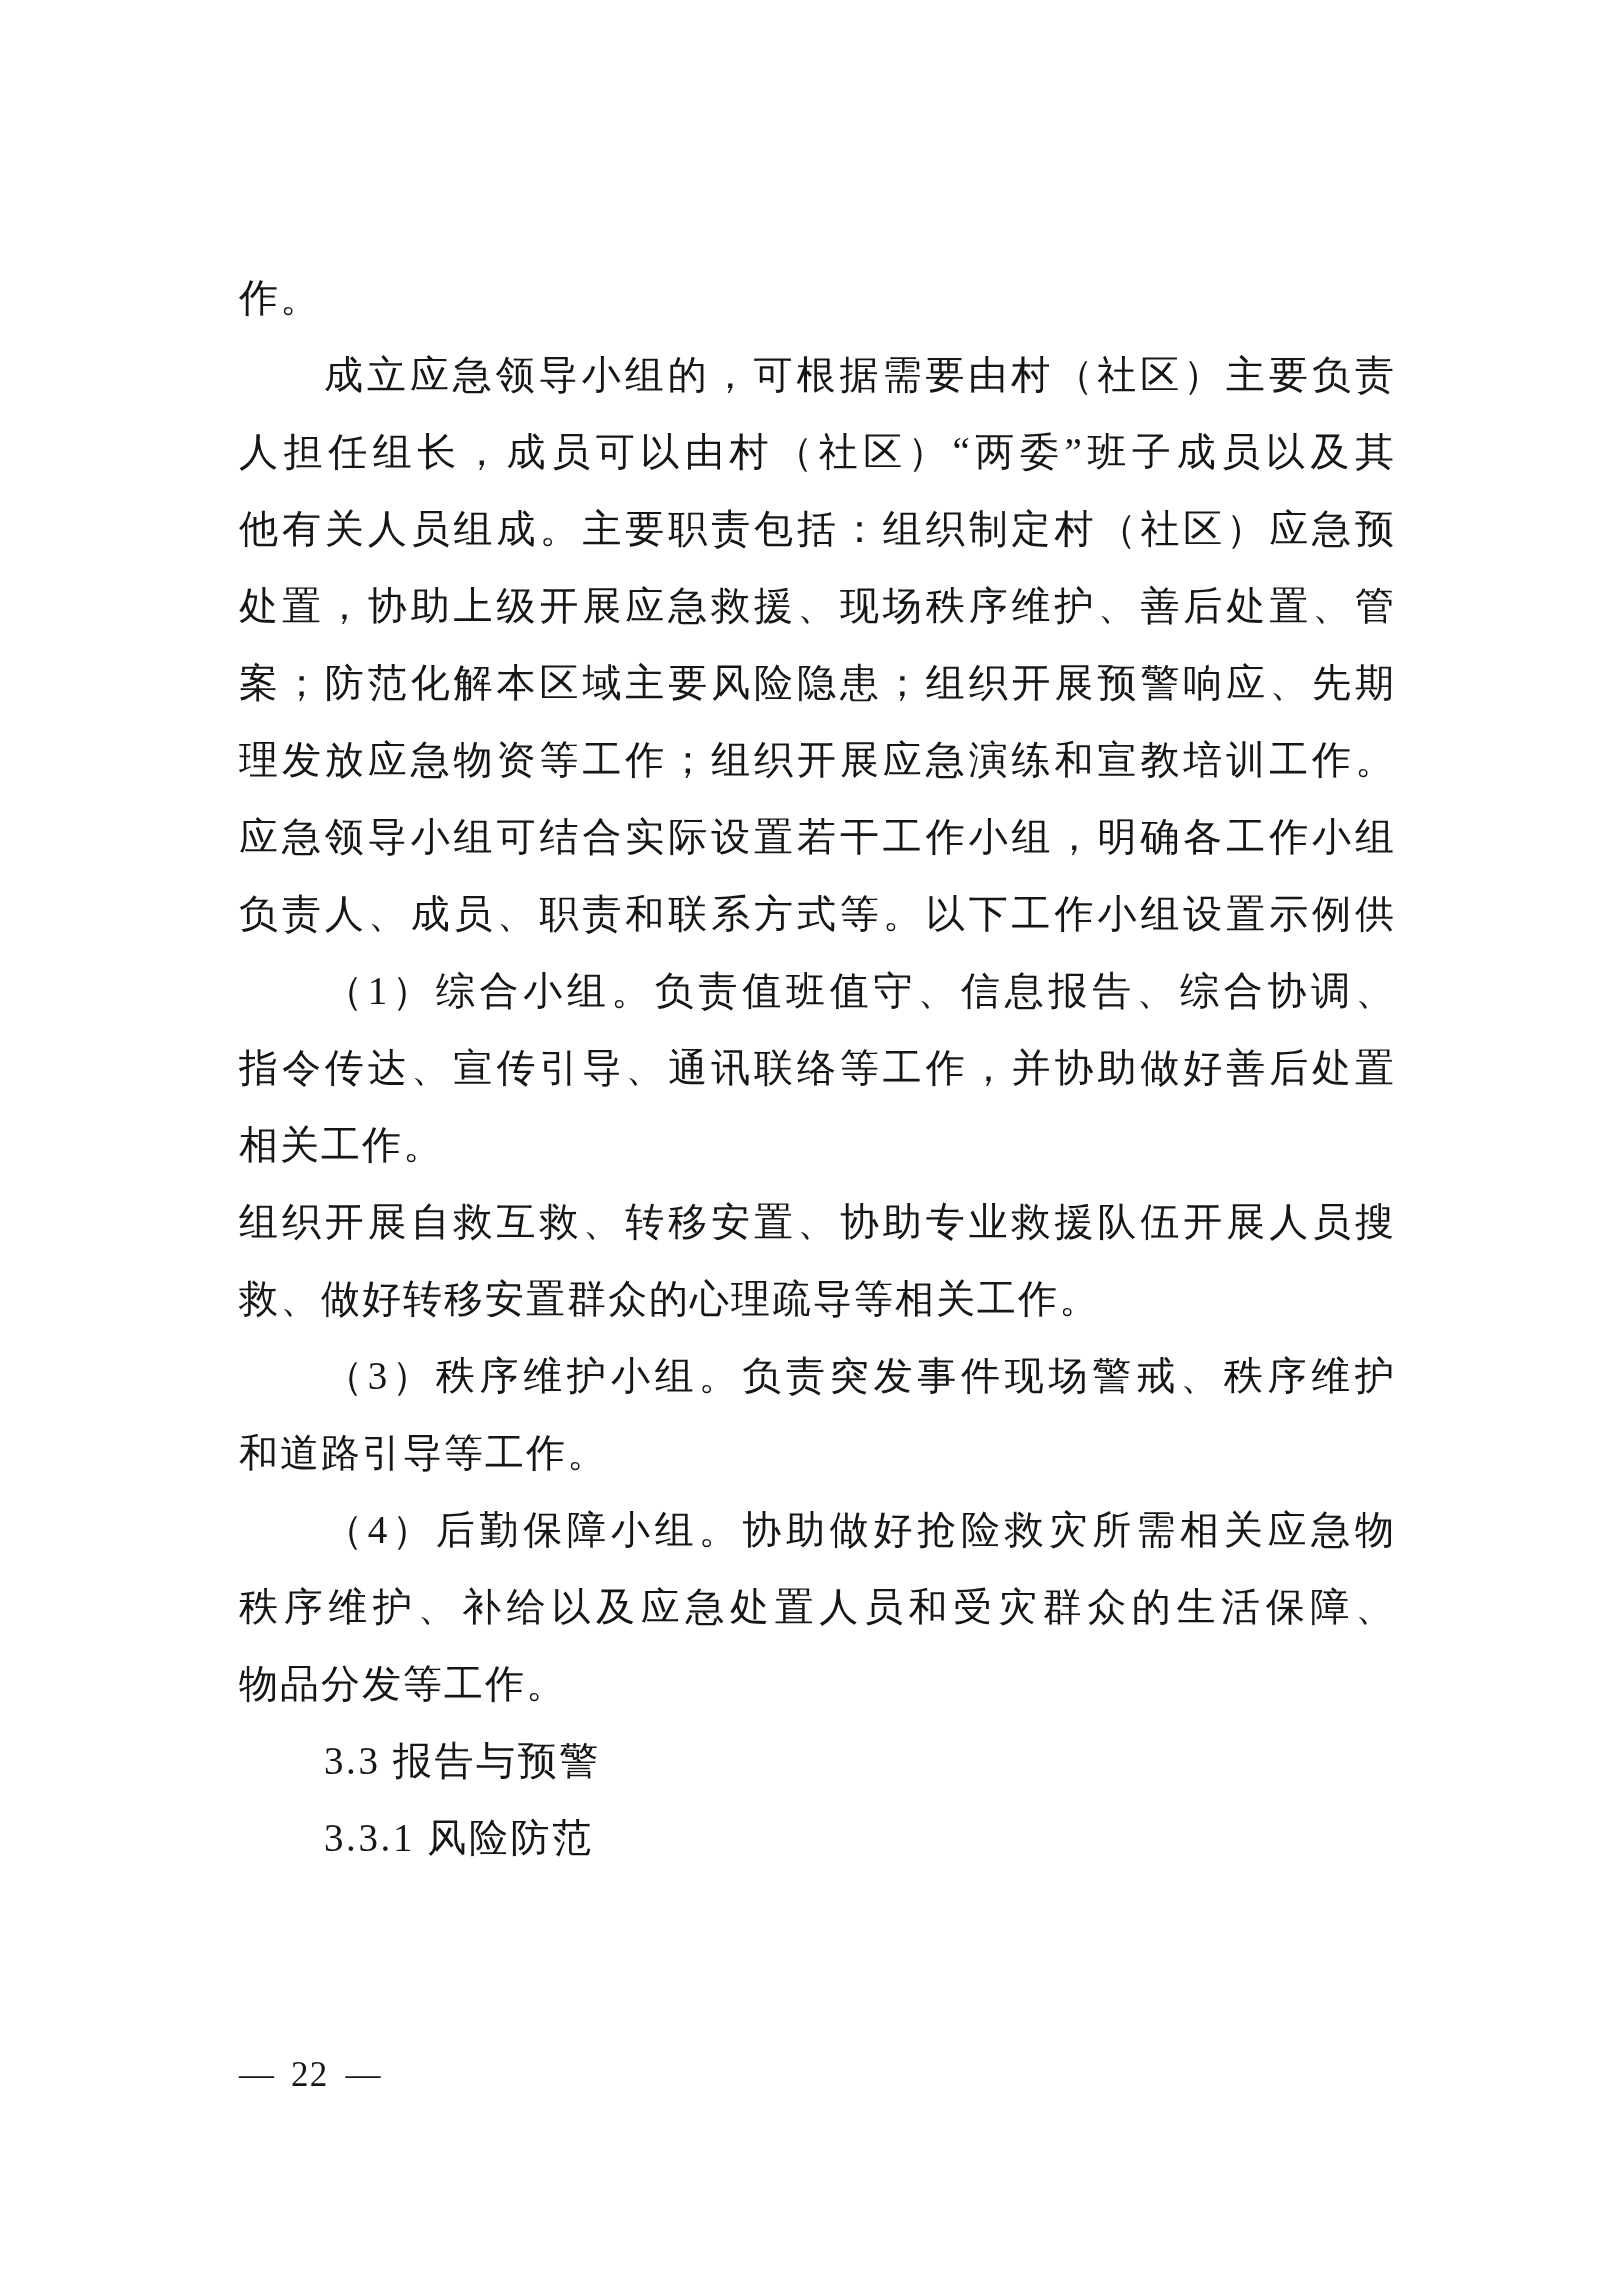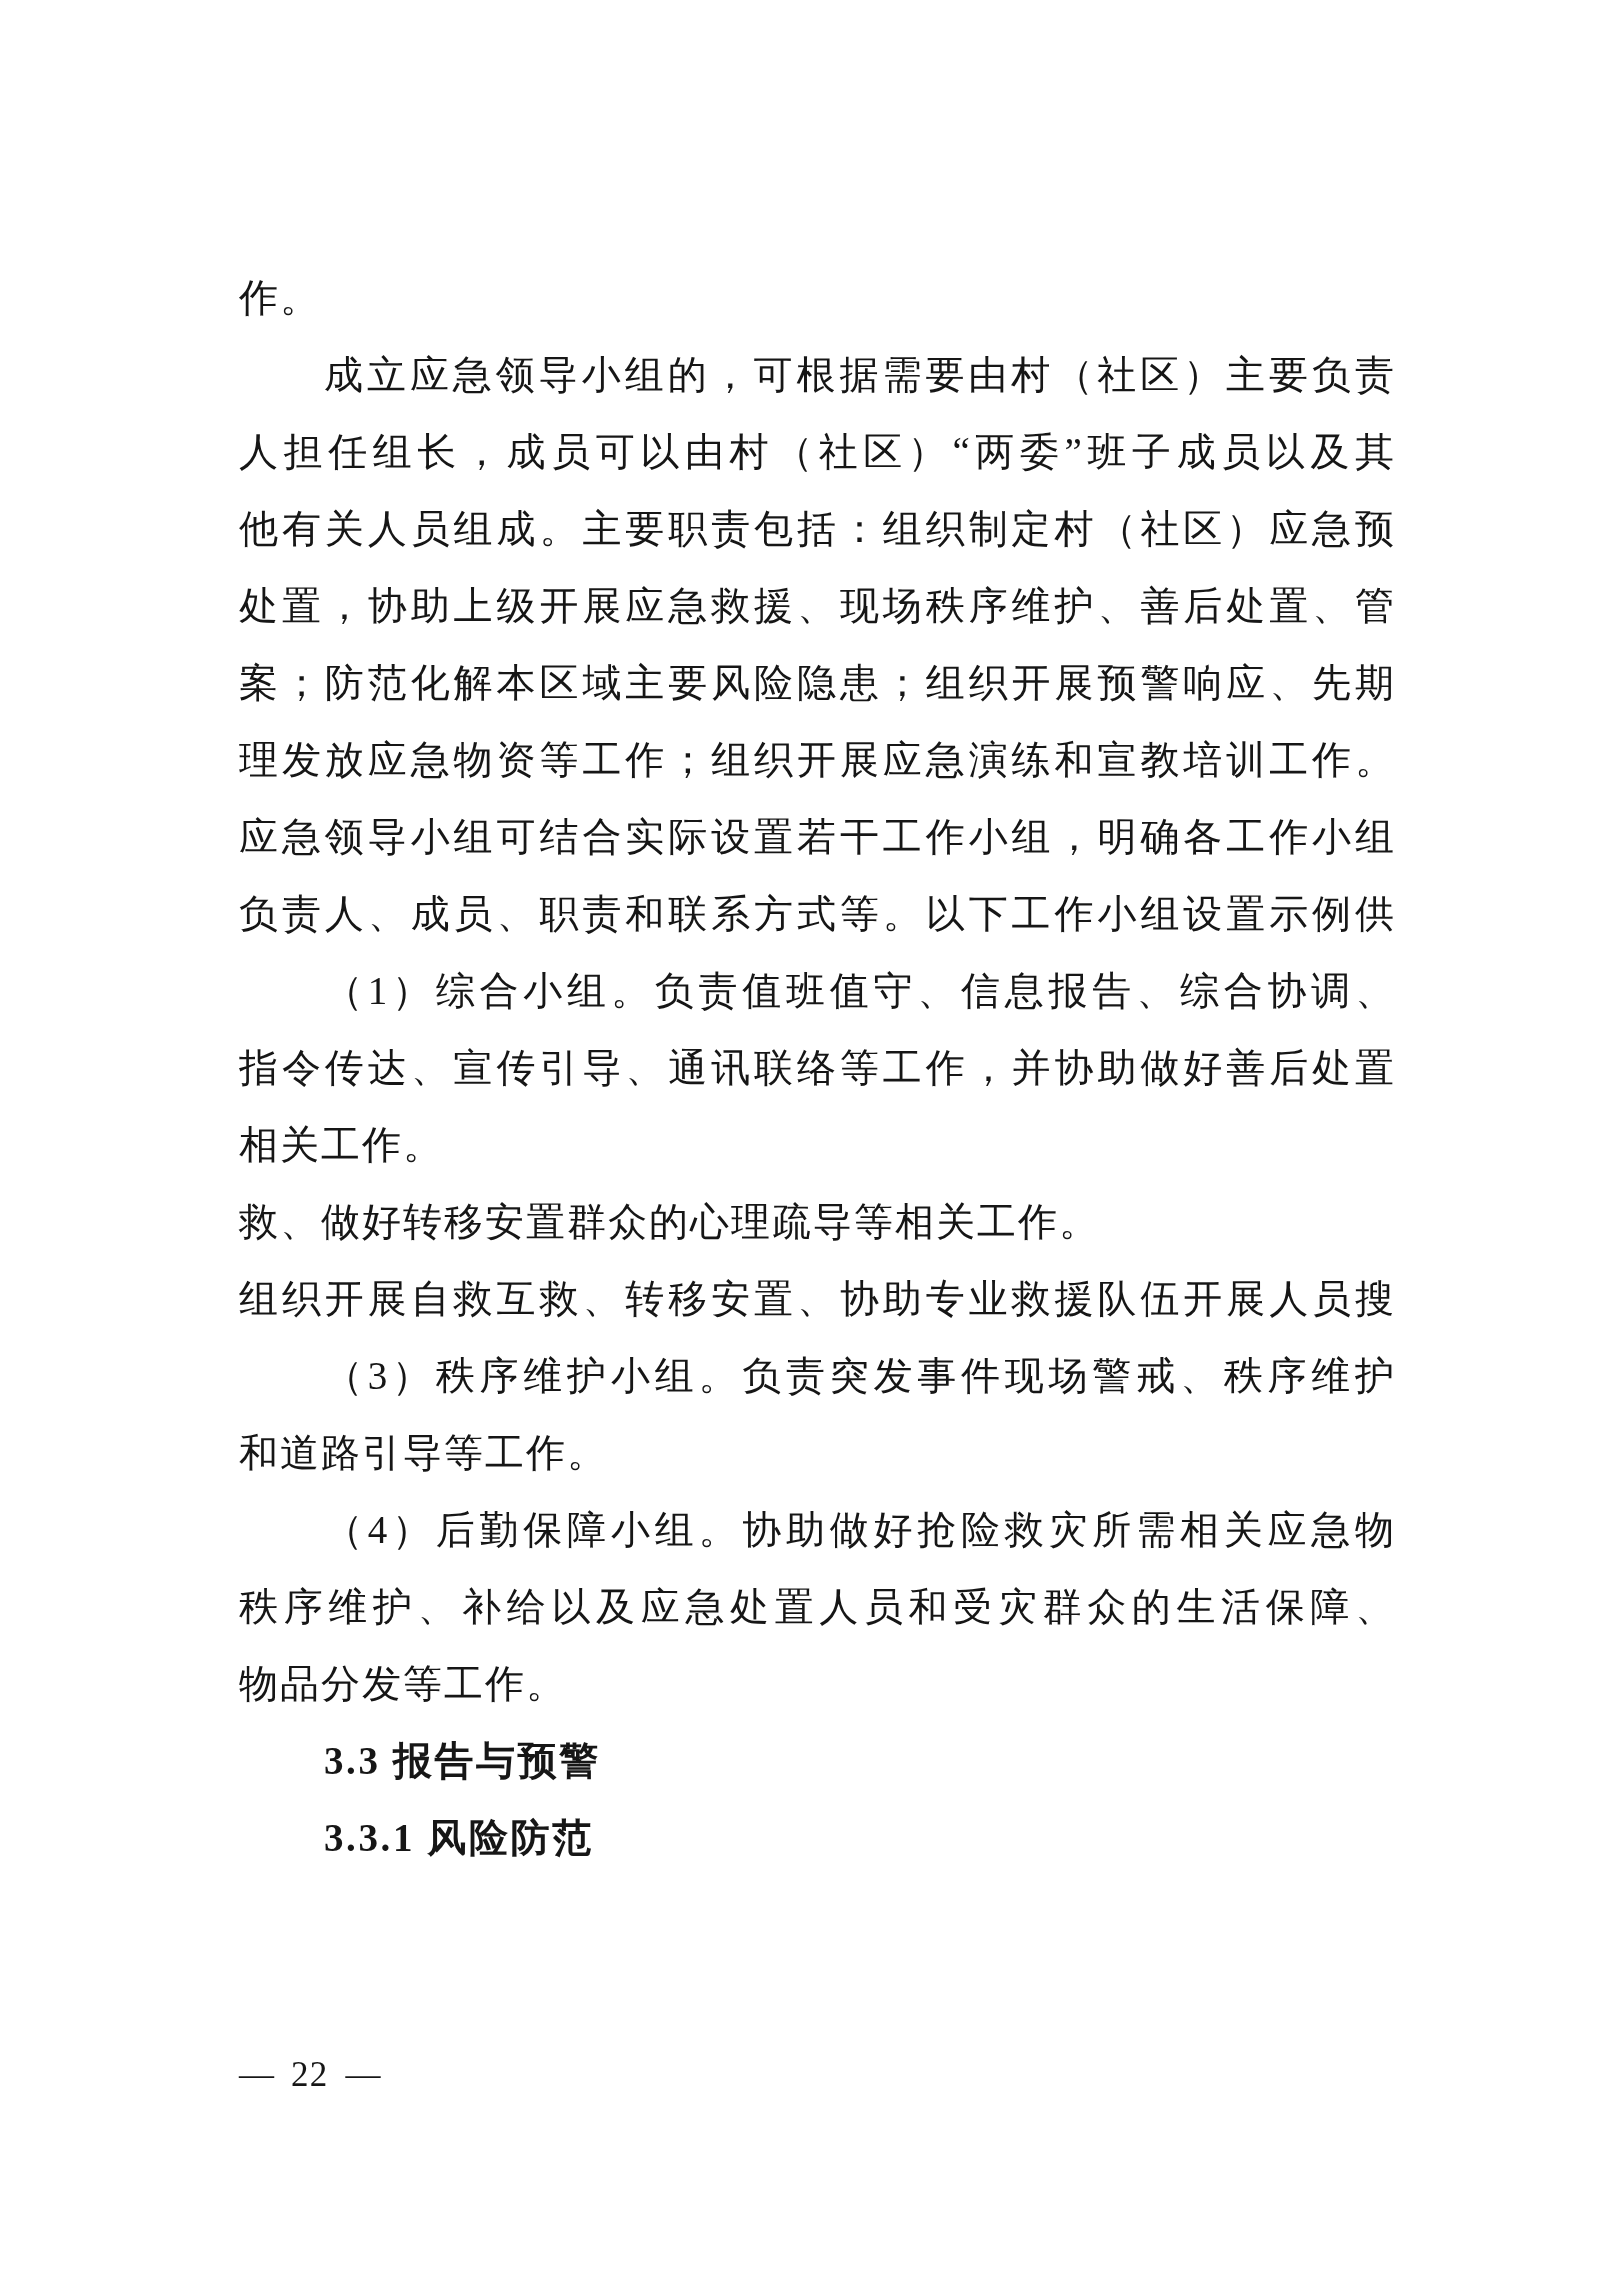--- a/index.html
+++ b/index.html
@@ -31,21 +31,21 @@
   }
   .line.just {
     letter-spacing: 0;
     text-align: justify;
     text-align-last: justify;
   }
   .line.ind {
     text-indent: 85px;
   }
   .line.bold {
-    font-weight: 700;
+    font-weight: 400;
     letter-spacing: 2.6px;
   }
   .footer {
     position: absolute;
     left: 239px;
     top: 2052px;
     height: 46px;
     display: flex;
     align-items: center;
     gap: 17px;
@@ -70,22 +70,22 @@
       <div class="line just">人担任组长，成员可以由村（社区）“两委”班子成员以及其</div>
       <div class="line just">他有关人员组成。主要职责包括：组织制定村（社区）应急预</div>
       <div class="line just">处置，协助上级开展应急救援、现场秩序维护、善后处置、管</div>
       <div class="line just">案；防范化解本区域主要风险隐患；组织开展预警响应、先期</div>
       <div class="line just">理发放应急物资等工作；组织开展应急演练和宣教培训工作。</div>
       <div class="line just">应急领导小组可结合实际设置若干工作小组，明确各工作小组</div>
       <div class="line just">负责人、成员、职责和联系方式等。以下工作小组设置示例供</div>
       <div class="line just ind">（1）综合小组。负责值班值守、信息报告、综合协调、</div>
       <div class="line just">指令传达、宣传引导、通讯联络等工作，并协助做好善后处置</div>
       <div class="line">相关工作。</div>
+      <div class="line just">组织开展自救互救、转移安置、协助专业救援队伍开展人员搜</div>
       <div class="line">救、做好转移安置群众的心理疏导等相关工作。</div>
-      <div class="line just">组织开展自救互救、转移安置、协助专业救援队伍开展人员搜</div>
       <div class="line just ind">（3）秩序维护小组。负责突发事件现场警戒、秩序维护</div>
       <div class="line">和道路引导等工作。</div>
       <div class="line just ind">（4）后勤保障小组。协助做好抢险救灾所需相关应急物</div>
       <div class="line just">秩序维护、补给以及应急处置人员和受灾群众的生活保障、</div>
       <div class="line">物品分发等工作。</div>
       <div class="line ind bold">3.3 报告与预警</div>
       <div class="line ind bold">3.3.1 风险防范</div>
     </div>
   <div class="footer">
     <span class="dash">—</span>

